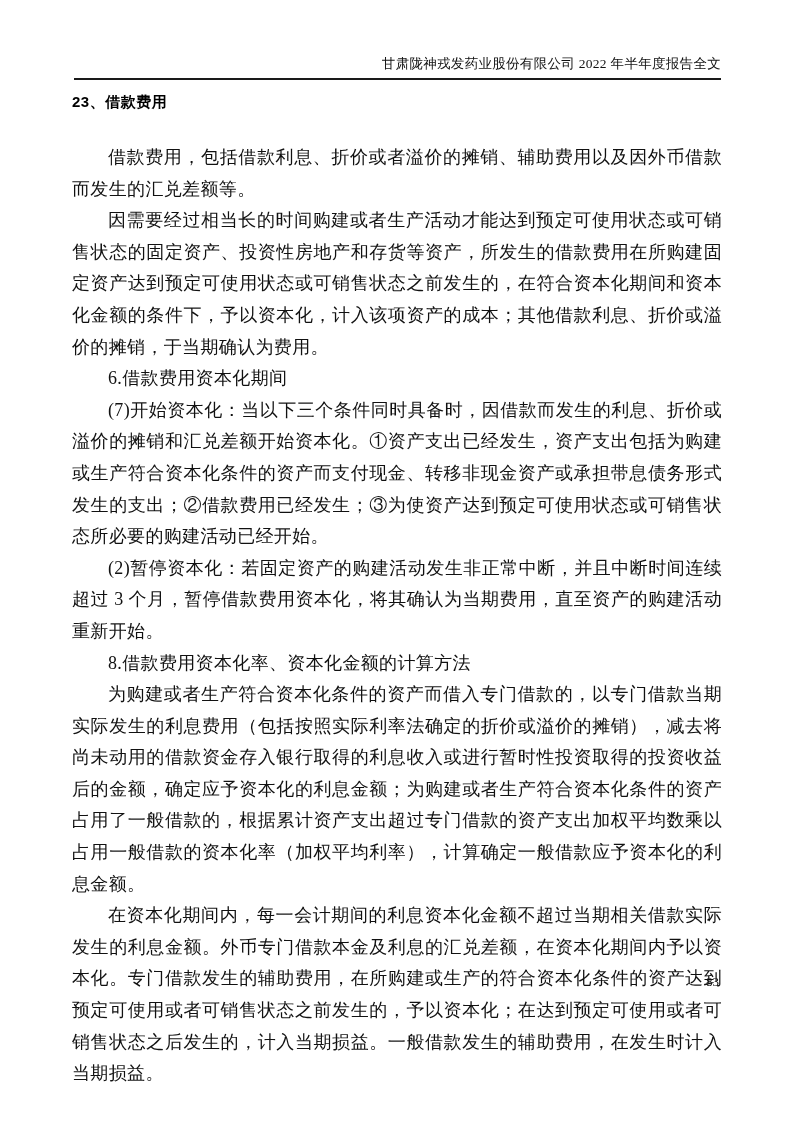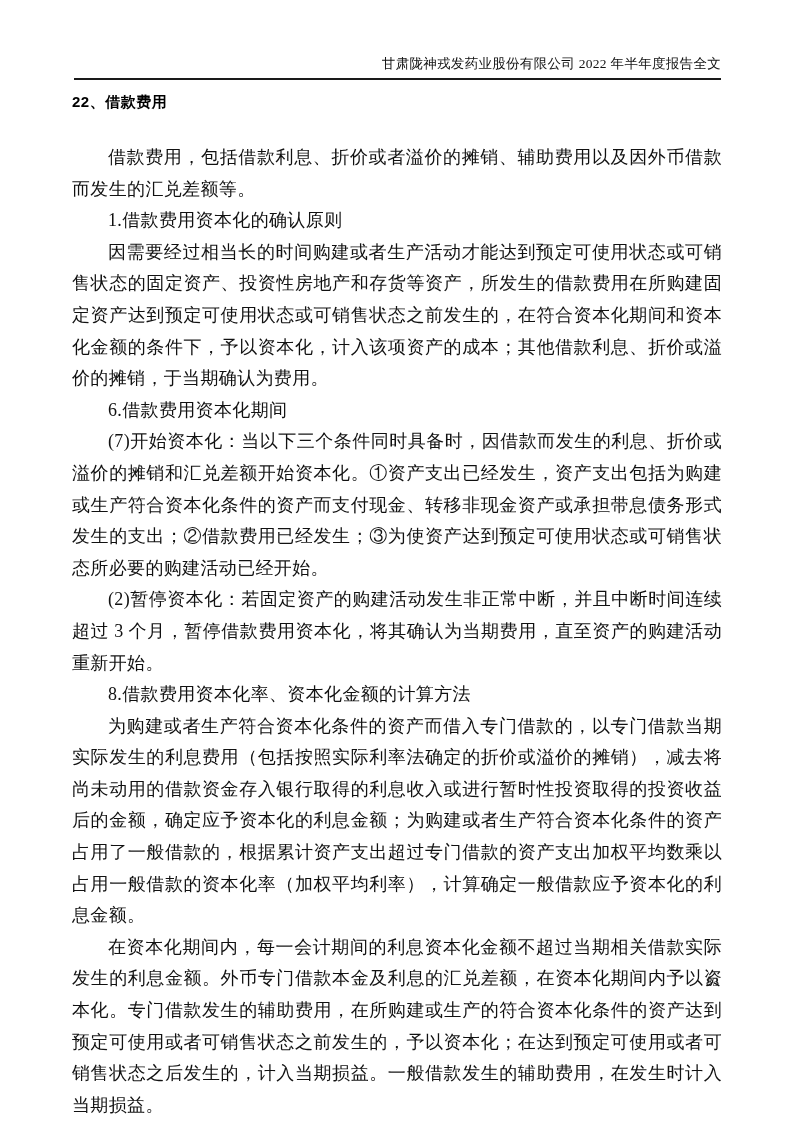--- a/index.html
+++ b/index.html
@@ -64,24 +64,23 @@
 </head>
 <body>
 
 <div class="page">
 
   <div class="page-header">
     <span>甘肃陇神戎发药业股份有限公司 2022 年半年度报告全文</span>
   </div>
 
   <div class="content">
-    <h2 class="section-title">22、借款费用</h2>
+    <h2 class="section-title">23、借款费用</h2>
 
     <p class="para">借款费用，包括借款利息、折价或者溢价的摊销、辅助费用以及因外币借款而发生的汇兑差额等。</p>
-    <p class="para">1.借款费用资本化的确认原则</p>
     <p class="para">因需要经过相当长的时间购建或者生产活动才能达到预定可使用状态或可销售状态的固定资产、投资性房地产和存货等资产，所发生的借款费用在所购建固定资产达到预定可使用状态或可销售状态之前发生的，在符合资本化期间和资本化金额的条件下，予以资本化，计入该项资产的成本；其他借款利息、折价或溢价的摊销，于当期确认为费用。</p>
     <p class="para">6.借款费用资本化期间</p>
     <p class="para">(7)开始资本化：当以下三个条件同时具备时，因借款而发生的利息、折价或溢价的摊销和汇兑差额开始资本化。①资产支出已经发生，资产支出包括为购建或生产符合资本化条件的资产而支付现金、转移非现金资产或承担带息债务形式发生的支出；②借款费用已经发生；③为使资产达到预定可使用状态或可销售状态所必要的购建活动已经开始。</p>
     <p class="para">(2)暂停资本化：若固定资产的购建活动发生非正常中断，并且中断时间连续超过 3 个月，暂停借款费用资本化，将其确认为当期费用，直至资产的购建活动重新开始。</p>
     <p class="para">8.借款费用资本化率、资本化金额的计算方法</p>
     <p class="para">为购建或者生产符合资本化条件的资产而借入专门借款的，以专门借款当期实际发生的利息费用（包括按照实际利率法确定的折价或溢价的摊销），减去将尚未动用的借款资金存入银行取得的利息收入或进行暂时性投资取得的投资收益后的金额，确定应予资本化的利息金额；为购建或者生产符合资本化条件的资产占用了一般借款的，根据累计资产支出超过专门借款的资产支出加权平均数乘以占用一般借款的资本化率（加权平均利率），计算确定一般借款应予资本化的利息金额。</p>
     <p class="para">在资本化期间内，每一会计期间的利息资本化金额不超过当期相关借款实际发生的利息金额。外币专门借款本金及利息的汇兑差额，在资本化期间内予以资本化。专门借款发生的辅助费用，在所购建或生产的符合资本化条件的资产达到预定可使用或者可销售状态之前发生的，予以资本化；在达到预定可使用或者可销售状态之后发生的，计入当期损益。一般借款发生的辅助费用，在发生时计入当期损益。</p>
   </div>
 
   <div class="page-number">83</div>

